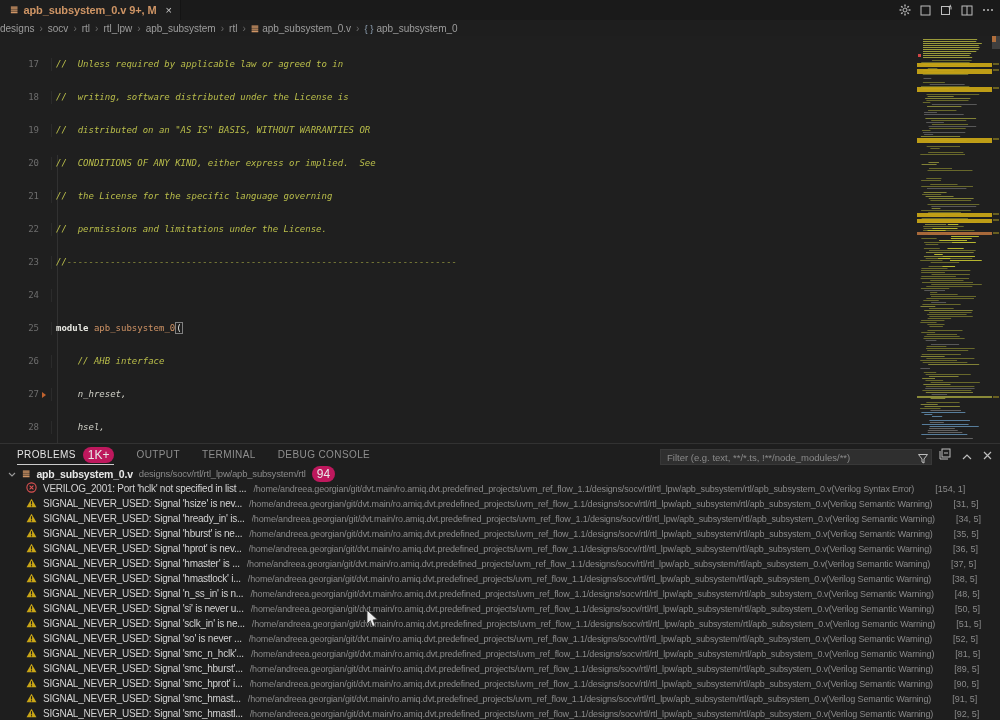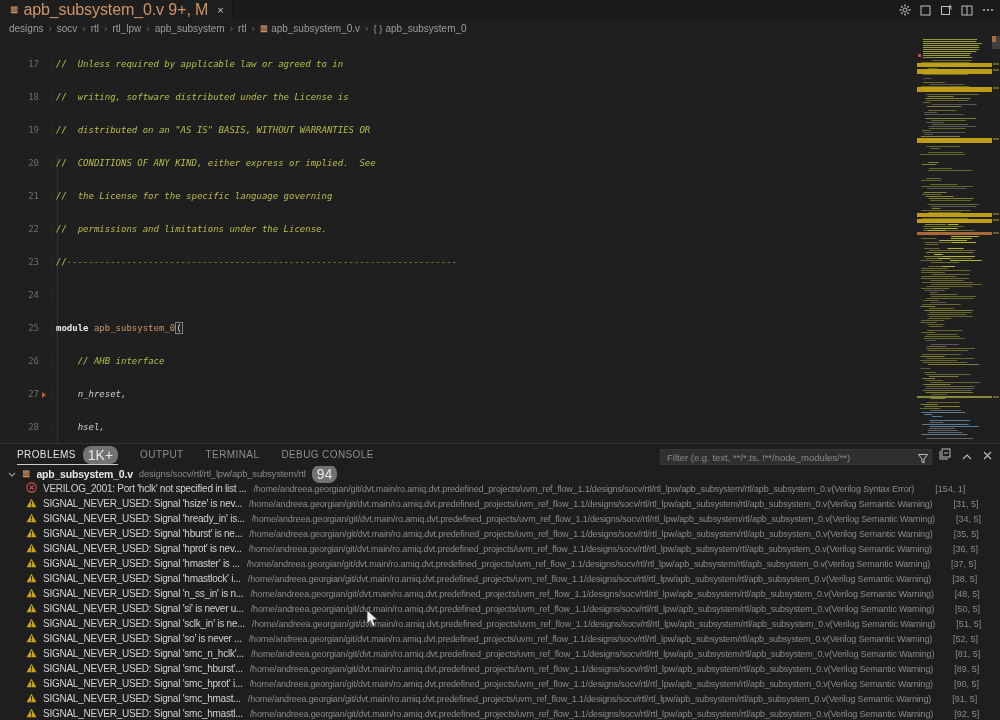--- a/index.html
+++ b/index.html
@@ -3,29 +3,29 @@
 <meta charset="utf-8">
 <style>
   * { margin:0; padding:0; box-sizing:border-box; }
   html,body { width:1000px; height:720px; overflow:hidden; background:#191919;
               font-family:"Liberation Sans", sans-serif; }
   #app { position:relative; width:1000px; height:720px; background:#1e1e1e; }
 
   
   .tabbar { position:absolute; top:0; left:0; right:0; height:20px; background:#1a1a1a; display:flex; align-items:center; }
   .tab { height:20px; display:flex; align-items:center; gap:5px; padding:0 8px 0 10px; background:#1e1e1e; border-right:1px solid #141414; }
-  .tab .flabel { color:#cf9565; font-size:16px; letter-spacing:-0.1px; }
+  .tab .flabel { color:#cf9565; font-size:11px; letter-spacing:-0.1px;font-weight:bold; }
   .tab .close { color:#c8c8c8; font-size:11px; margin-left:4px; cursor:pointer; }
   .fileicon { color:#cf9565; font-size:10px; font-weight:bold; line-height:10px; }
   .editor-actions { position:absolute; right:6px; top:0; height:20px; display:flex; align-items:center; gap:9px; }
   .editor-actions svg { display:block; }
 
   
   .breadcrumb { position:absolute; top:20px; left:0; right:0; height:16px; background:#1e1e1e;
-                display:flex; align-items:center; padding-left:9px; font-size:10px; color:#9d9d9d; }
+                display:flex; align-items:center; font-size:10px; color:#9d9d9d; }
   .breadcrumb .sep { color:#6a6a6a; margin:0 5px; font-size:10px; }
   .breadcrumb .braces { color:#8fa1b3; margin-right:3px; font-size:9.5px; }
 
   
   .editor { position:absolute; top:36px; left:0; right:0; height:407px; background:#1f1f1f; overflow:hidden; }
   .code { position:absolute; top:2px; left:0; right:83px; font-family:"DejaVu Sans Mono", monospace; font-size:9px; }
   .codeline { display:flex; height:13px; line-height:13px; position:relative;margin-top:20px; }
   .codeline.cur { box-shadow: inset 0 1px 0 #3a3a3a, inset 0 -1px 0 #3a3a3a; }
   .gut { width:52px; flex:none; position:relative; border-right:1px solid #2b2b2b; }
   .gut .wicon { position:absolute; left:2px; top:2px; }
@@ -50,21 +50,21 @@
   .minimap { position:absolute; top:0; right:8px; width:75px; height:407px; }
   .ruler   { position:absolute; top:0; right:0; width:8px; height:407px; }
 
   
   .panel { position:absolute; top:443px; left:0; right:0; height:277px; background:#1e1e1e; border-top:1px solid #323232; }
   .panelhead { position:absolute; top:0; left:0; right:0; height:21px; display:flex; align-items:center; }
   .ptabs { display:flex; align-items:center; gap:22px; padding-left:17px; }
   .ptab { display:flex; align-items:center; gap:7px; font-size:10px; letter-spacing:0.4px; color:#8f8f8f; cursor:pointer; height:20px; }
   .ptab.active .ptlabel { color:#e4e4e4; }
   .ptab.active { box-shadow: inset 0 -1px 0 #cccccc; }
-  .badge { background:#737373; color:#e8e8e8; font-size:14px; letter-spacing:0; padding:1px 5px; border-radius:8px; }
+  .badge { background:#be185d; color:#e8e8e8; font-size:12px; letter-spacing:0; padding:1px 5px; border-radius:8px; }
   .filterwrap { position:absolute; right:68px; top:2.5px; width:272px; height:16px; }
   .filterwrap input { width:100%; height:100%; background:#2f2f2f; border:1px solid #383838; color:#cccccc;
                       font-size:9.5px; padding:0 20px 0 6px; outline:none; font-family:"Liberation Sans",sans-serif; }
   .filterwrap input::placeholder { color:#8a8a8a; }
   .funnel { position:absolute; right:4px; top:3px; }
   .headicons { position:absolute; right:8px; top:0; height:21px; display:flex; align-items:center; gap:11px; }
 
   .plist { position:absolute; top:22px; left:0; right:0; bottom:0; overflow:hidden; font-size:10px; }
   .pgroup { display:flex; align-items:center; height:15px; padding-left:8px; gap:6px; cursor:pointer; }
   .pgroup .gname { color:#e8e8e8; font-weight:bold; font-size:10.5px; letter-spacing:-0.2px; }

